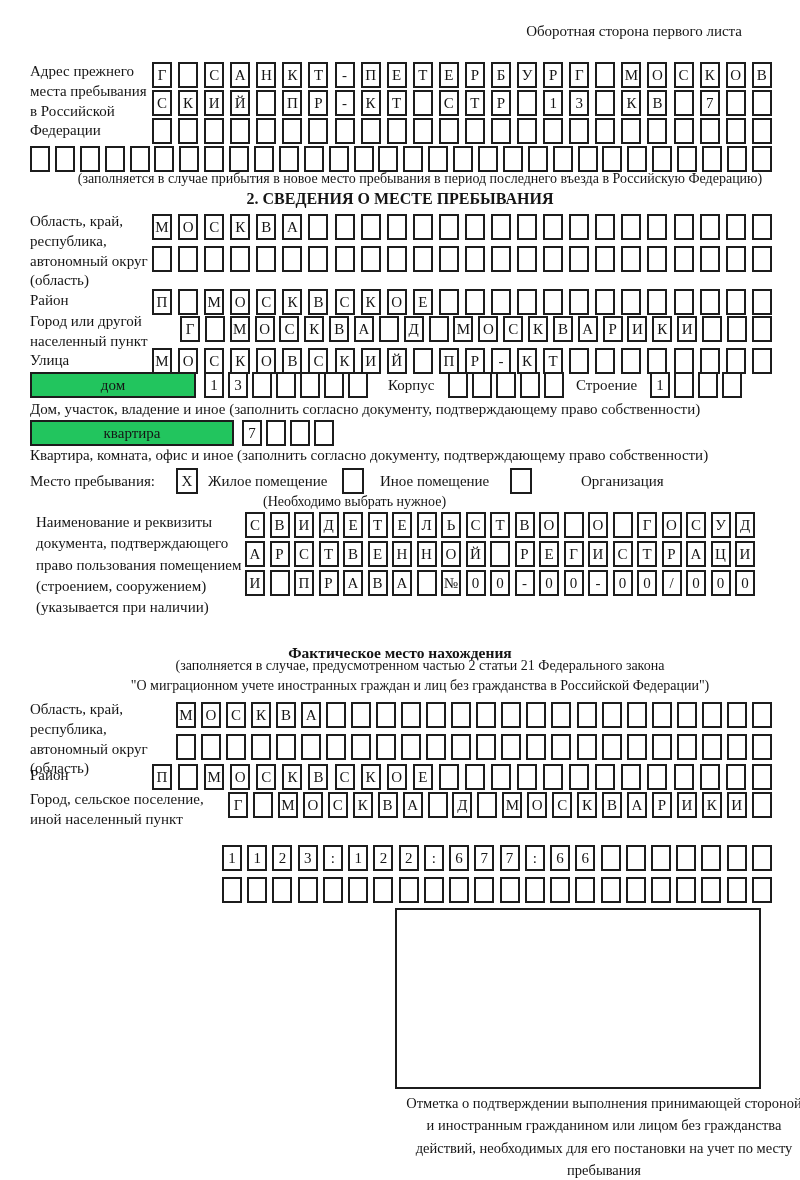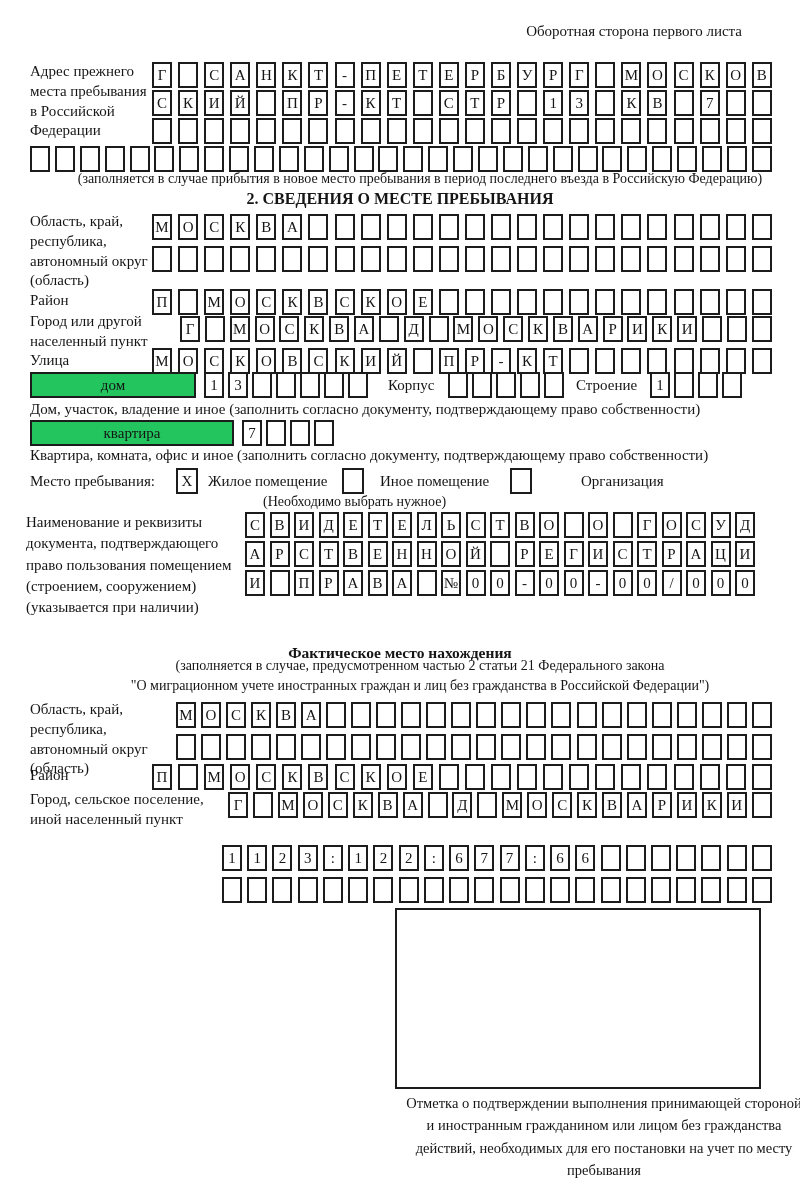--- a/index.html
+++ b/index.html
@@ -327,21 +327,21 @@
 
   <div class="inline-lbl" style="left:30px;top:468px;">Место пребывания:</div>
   <div class="chk" style="left:176px;top:468px;">X</div>
   <div class="inline-lbl" style="left:208px;top:468px;">Жилое помещение</div>
   <div class="chk" style="left:342px;top:468px;"></div>
   <div class="inline-lbl" style="left:380px;top:468px;">Иное помещение</div>
   <div class="chk" style="left:510px;top:468px;"></div>
   <div class="inline-lbl" style="left:571px;top:468px;margin-left:10px;">Организация</div>
   <div class="abs note" style="left:243px;top:494px;">(Необходимо выбрать нужное)</div>
 
-  <div class="abs lbl" style="left:26px;top:512px;width:212px;line-height:1.42;">Наименование и реквизиты документа, подтверждающего право пользования помещением (строением, сооружением) (указывается при наличии)</div>
+  <div class="abs lbl" style="left:36px;top:512px;width:212px;line-height:1.42;">Наименование и реквизиты документа, подтверждающего право пользования помещением (строением, сооружением) (указывается при наличии)</div>
   <div class="boxrow" style="left:245px;top:512px;width:510px;">
       <span class="cbox">С</span>
       <span class="cbox">В</span>
       <span class="cbox">И</span>
       <span class="cbox">Д</span>
       <span class="cbox">Е</span>
       <span class="cbox">Т</span>
       <span class="cbox">Е</span>
       <span class="cbox">Л</span>
       <span class="cbox">Ь</span>

